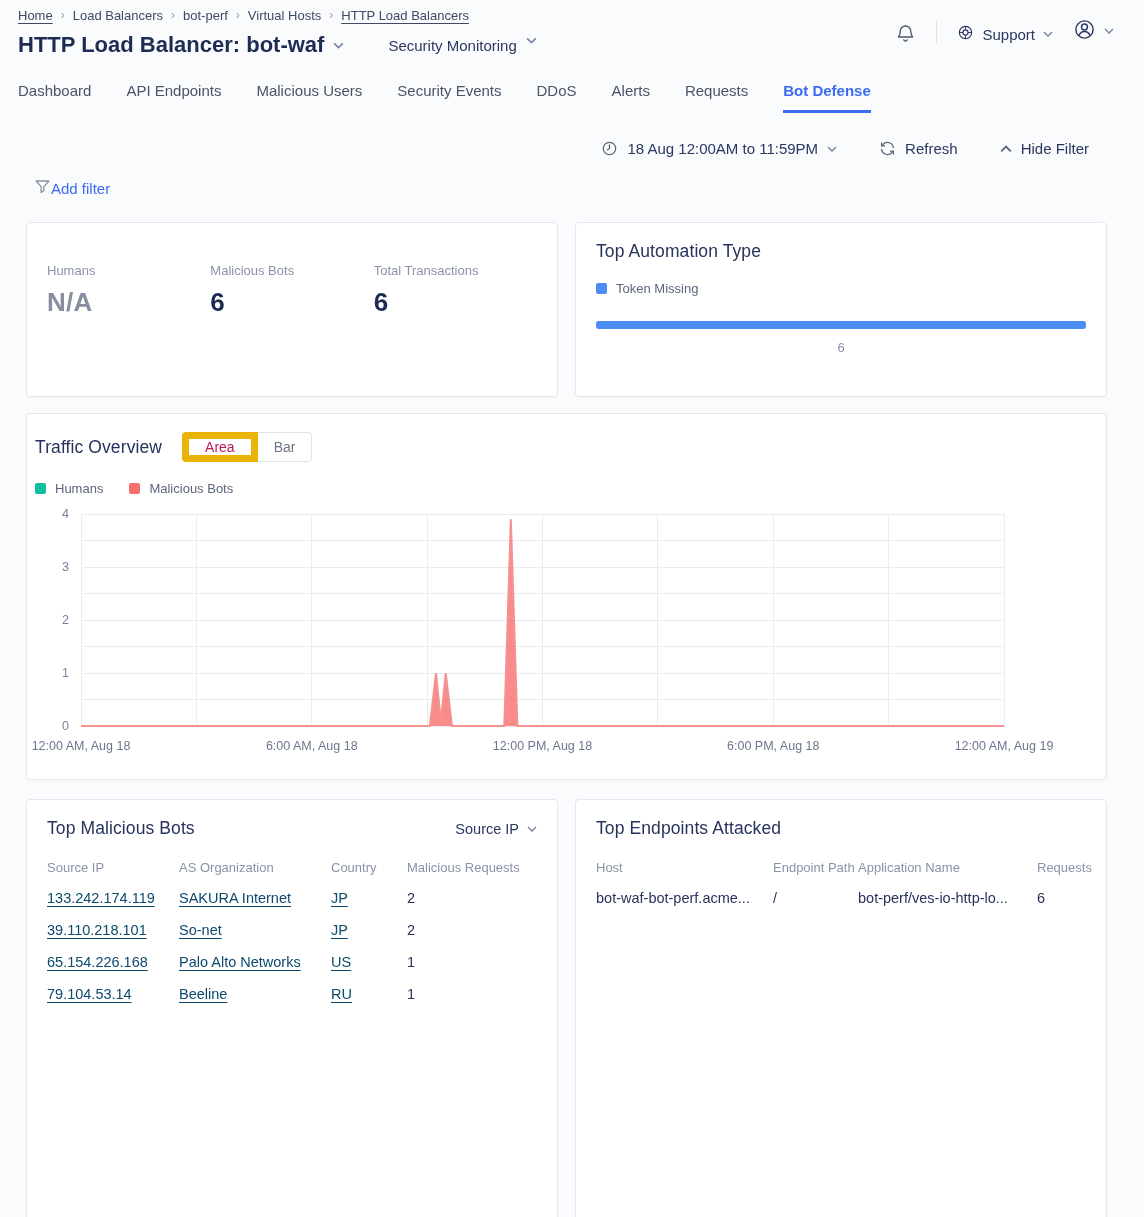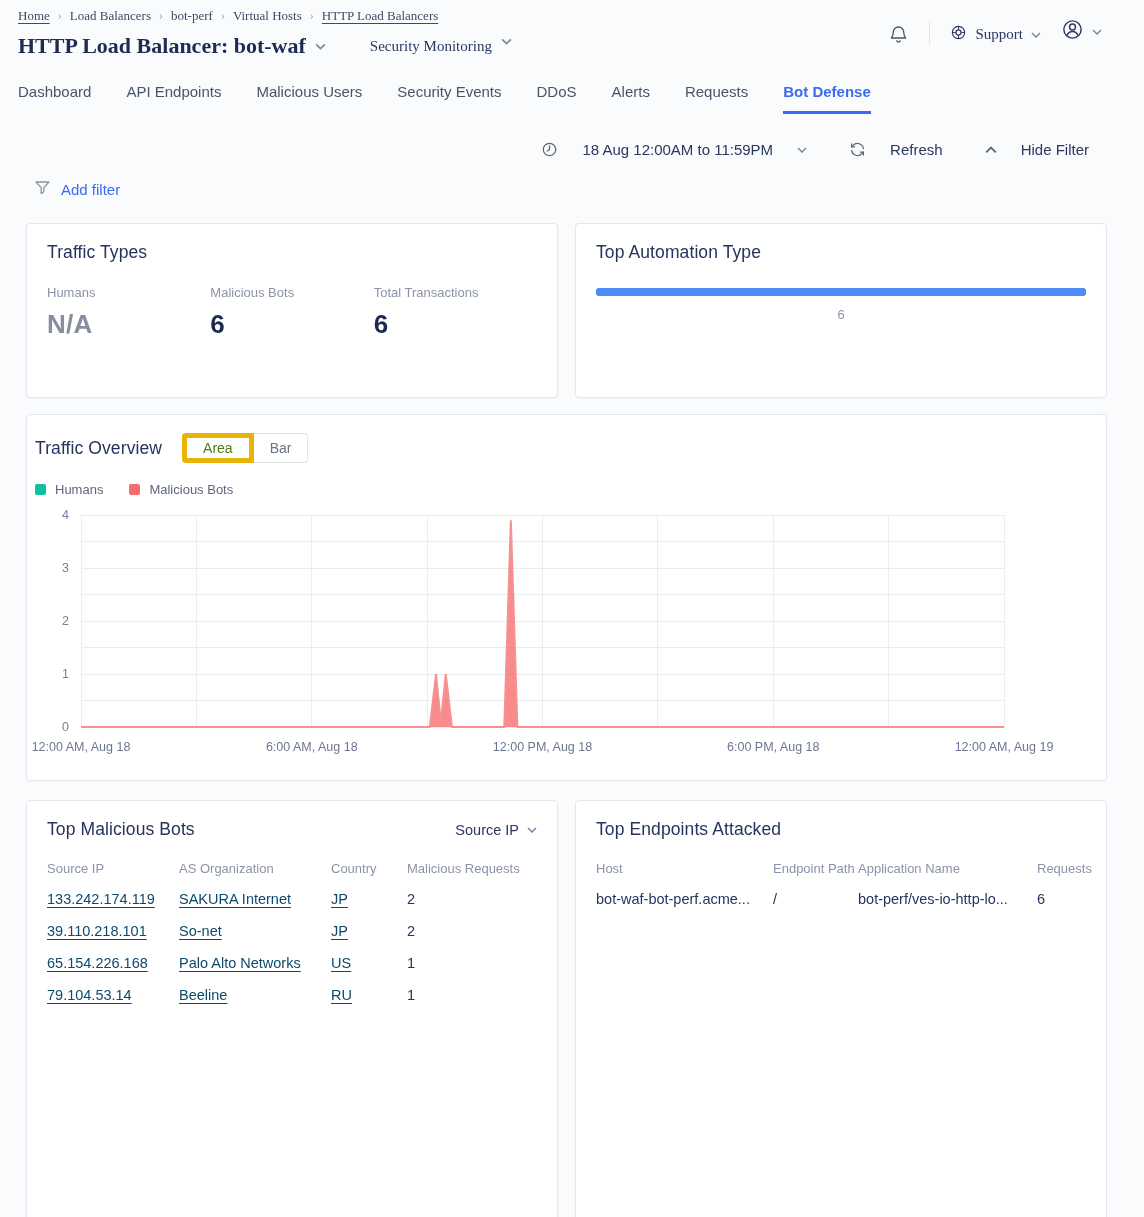--- a/index.html
+++ b/index.html
@@ -2,43 +2,43 @@
 <html><head>
 <meta charset="utf-8">
 <style>
   html,body{margin:0;padding:0;}
   body{
     width:1144px;height:1217px;position:relative;overflow:hidden;
     background:#fafbfc;color:#222e55;
     font-family:"Liberation Sans","DejaVu Sans",sans-serif;
     -webkit-font-smoothing:antialiased;
   }
-  .topbar{display:flex;justify-content:space-between;align-items:flex-start;padding:8px 42px 0 18px;font-family:Liberation Serif, serif;}
+  .topbar{display:flex;justify-content:space-between;align-items:flex-start;padding:8px 30px 0 18px;}
   .breadcrumb{display:flex;align-items:center;gap:8px;font-size:13px;color:#3e4a66;}
   .crumb{color:#3e4a66;}
   .crumb.link{text-decoration:underline;text-underline-offset:3px;cursor:pointer;}
   .crumb-sep{color:#9aa1b2;font-size:12px;transform:translateY(-1px);}
   .title-row{display:flex;align-items:center;gap:44px;margin-top:9px;}
   .page-title{display:flex;align-items:center;gap:9px;font-size:22px;font-weight:600;color:#1e2b52;margin:0;}
   .context-select{display:flex;align-items:flex-start;gap:9px;font-size:15px;color:#2a3760;cursor:pointer;}
   .chev{color:#7c86a0;display:inline-flex;}
   .topbar-right{display:flex;align-items:flex-end;gap:20px;padding-top:10px;color:#4a5568;}
   .v-divider{width:1px;height:24px;background:#e0e4eb;}
   .support,.account{display:flex;align-items:center;gap:8px;font-size:15px;color:#2a3760;cursor:pointer;}
   .icon-btn{display:inline-flex;cursor:pointer;color:#4a5568;}
 
   .tabs{display:flex;gap:35px;padding:0 18px;margin-top:24px;}
   .tab{font-size:15px;color:#4a5468;padding-bottom:11px;cursor:pointer;border-bottom:3px solid transparent;}
   .tab.active{color:#3b6cf0;font-weight:700;border-bottom-color:#3b6cf0;}
 
   .filter-row{display:flex;justify-content:flex-end;align-items:center;gap:42px;padding:27px 55px 0 0;font-size:15px;color:#2a3760;}
-  .filter-item{display:flex;align-items:center;gap:24px;cursor:pointer;}
+  .filter-item{display:flex;align-items:center;gap:9px;cursor:pointer;}
   .filter-item .f-icon{color:#5b6578;display:inline-flex;}
 
-  .add-filter-row{display:flex;align-items:center;gap:10px;margin:21px 0 0 34px;font-size:15px;color:#3b6cf0;cursor:pointer;}
+  .add-filter-row{display:flex;align-items:center;margin:21px 0 0 34px;font-size:15px;color:#3b6cf0;cursor:pointer;}
 
   .grid-2{display:grid;grid-template-columns:532px 532px;gap:17px;margin:0 37px 0 26px;}
   .row1{margin-top:24px;}
   .row3{margin-top:19px;}
   .card{background:#fff;border:1px solid #e4e8ee;border-radius:4px;padding:18px 20px;box-sizing:border-box;
         box-shadow:0 1px 2px rgba(20,30,60,0.03);}
   .card h2{font-size:17.5px;font-weight:500;color:#27335c;margin:0;letter-spacing:.1px;}
   .h175{height:175px;} .h410{height:512px;}
 
   .stats{display:grid;grid-template-columns:1fr 1fr 1fr;margin-top:22px;}
@@ -52,21 +52,21 @@
   .hbar-track{margin-top:25px;height:8px;border-radius:2px;overflow:hidden;}
   .hbar-fill{height:100%;border-radius:2px;}
   .hbar-label{text-align:center;font-size:13px;color:#8b93a7;margin-top:11px;}
 
   .overview-card{margin:16px 37px 0 26px;height:367px;padding-left:8px;}
   .overview-head{display:flex;align-items:center;gap:20px;}
   .toggle{display:flex;}
   .toggle .seg{height:30px;padding:0 16px;font-size:14px;background:#fff;border:1px solid #dfe3ea;color:#6b7386;cursor:pointer;font-family:inherit;}
   .toggle .seg:first-child{border-radius:4px 0 0 4px;}
   .toggle .seg:last-child{border-radius:0 4px 4px 0;border-left:none;}
-  .toggle .seg.active{border:5px solid #eab308;color:#4d7c0f;}
+  .toggle .seg.active{border:7px solid #eab308;color:#be185d;}
   .chart-wrap{margin-top:8px;}
   svg text{font-family:"Liberation Sans","DejaVu Sans",sans-serif;}
   #traffic-chart{overflow:visible;display:block;}
 
   .card-head{display:flex;justify-content:space-between;align-items:center;}
   .mini-select{display:flex;align-items:center;gap:8px;font-size:14.5px;color:#2a3760;cursor:pointer;}
 
   .tbl{margin-top:16px;}
   .tbl-header,.tbl-row{display:grid;align-items:center;}
   .tbl-header{font-size:13px;color:#8b93a7;padding:5px 0 7px 0;}
@@ -199,39 +199,44 @@
   <span>
     <svg width="17" height="17" viewBox="0 0 18 18" fill="none" stroke="#8b93a7" stroke-width="1.4" stroke-linejoin="round">
       <path d="M2.2 3.2h13.6l-5.4 5.9v4.4l-2.8 1.8V9.1z"></path>
     </svg>
   </span>
   <span>Add filter</span>
 </div>
 
 <div class="grid-2 row1">
   <section class="card h175">
-    <h2>Traffic Types</h2>
     <div class="stats" id="traffic-stats">
         <div class="stat">
           <div class="stat-label">Humans</div>
           <div class="stat-value muted">N/A</div>
         </div>
         <div class="stat">
           <div class="stat-label">Malicious Bots</div>
           <div class="stat-value">6</div>
         </div>
         <div class="stat">
           <div class="stat-label">Total Transactions</div>
           <div class="stat-value">6</div>
         </div>
       </div>
   </section>
 
   <section class="card h175">
     <h2>Top Automation Type</h2>
+    <div class="legend-row">
+      <div class="legend-item">
+        <span class="legend-swatch" id="automation-swatch" style="background: rgb(77, 140, 245);"></span>
+        <span>Token Missing</span>
+      </div>
+    </div>
     <div class="hbar-track">
       <div class="hbar-fill" id="automation-bar" style="background: rgb(77, 140, 245); width: 100%;"></div>
     </div>
     <div class="hbar-label">6</div>
   </section>
 </div>
 
 <section class="card overview-card">
   <div class="overview-head">
     <h2>Traffic Overview</h2>

